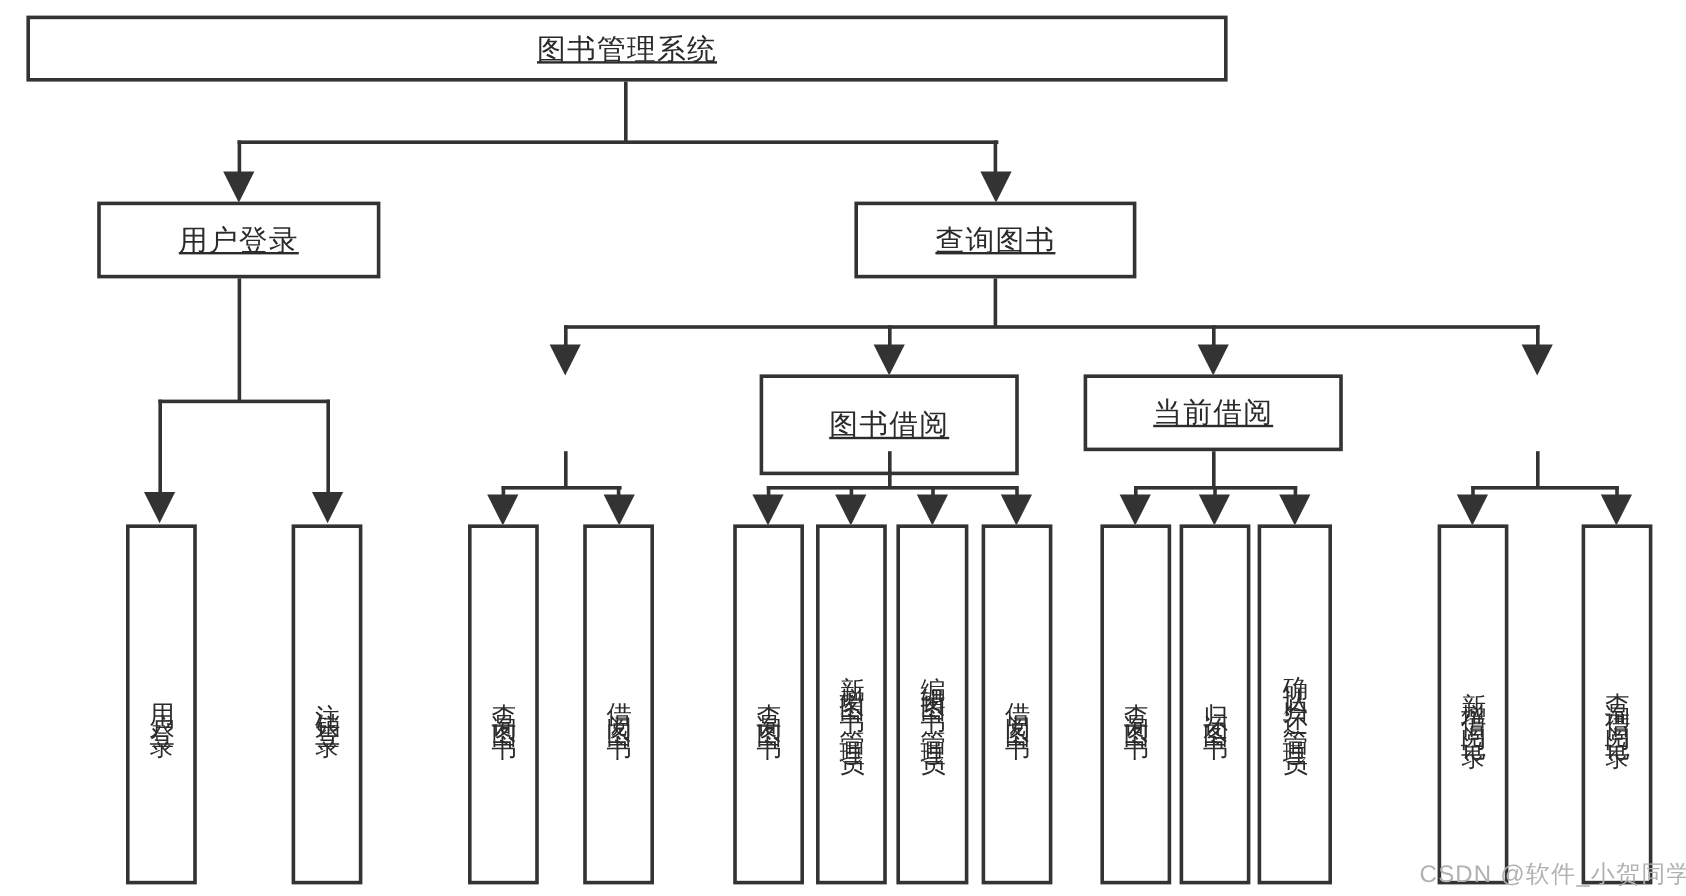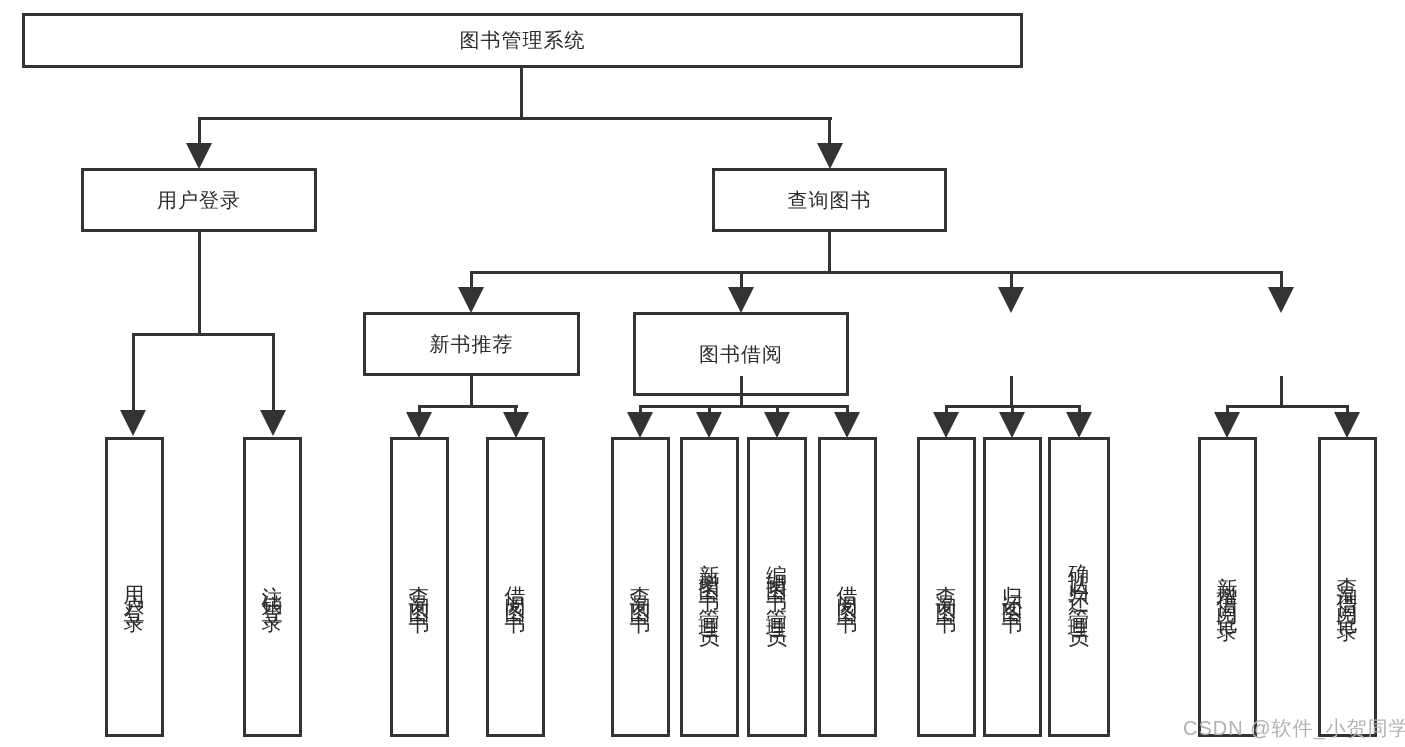--- a/index.html
+++ b/index.html
@@ -11,21 +11,21 @@
   html,body{margin:0;padding:0;background:var(--page-bg);}
   #canvas{
     position:relative;width:1405px;height:747px;background:var(--page-bg);
     font-family:"Liberation Sans","DejaVu Sans",sans-serif;color:#2b2b2b;
     overflow:hidden;
   }
   .box{
     position:absolute;background:var(--box-bg);
     border:3px solid var(--line);box-sizing:border-box;
     display:flex;align-items:center;justify-content:center;
-    font-size:20px;letter-spacing:1px;white-space:nowrap;
+    font-size:24px;letter-spacing:1px;white-space:nowrap;text-decoration:underline;
   }
   .vbox{
     position:absolute;background:var(--box-bg);
     border:3px solid var(--line);box-sizing:border-box;
     display:flex;align-items:center;justify-content:center;
     writing-mode:vertical-rl;
     font-size:21px;letter-spacing:9px;line-height:1;
   }
   .hline{position:absolute;height:3px;background:var(--line);}
   .vline{position:absolute;width:3px;background:var(--line);}
@@ -67,22 +67,22 @@
   <div class="hline" style="left:470px;top:271px;width:813px"></div>
   <div class="vline" style="left:470px;top:271px;height:20px"></div>
   <div class="arrow" style="left:458px;top:287px"></div>
   <div class="vline" style="left:740px;top:271px;height:20px"></div>
   <div class="arrow" style="left:728px;top:287px"></div>
   <div class="vline" style="left:1010px;top:271px;height:20px"></div>
   <div class="arrow" style="left:998px;top:287px"></div>
   <div class="vline" style="left:1280px;top:271px;height:20px"></div>
   <div class="arrow" style="left:1268px;top:287px"></div>
 
-  <div class="box" style="left:363px;top:312px;width:217px;height:64px">新书推荐</div>
   <div class="box" style="left:633px;top:312px;width:216px;height:84px">图书借阅</div>
+  <div class="box" style="left:903px;top:312px;width:216px;height:64px">当前借阅</div>
 
   <div class="vline" style="left:470px;top:376px;height:31px"></div>
   <div class="hline" style="left:418px;top:405px;width:100px"></div>
   <div class="vline" style="left:418px;top:405px;height:9px"></div>
   <div class="arrow" style="left:406px;top:412px"></div>
   <div class="vline" style="left:514px;top:405px;height:9px"></div>
   <div class="arrow" style="left:503px;top:412px"></div>
 
   <div class="vline" style="left:740px;top:376px;height:31px"></div>
   <div class="hline" style="left:639px;top:405px;width:209px"></div>

